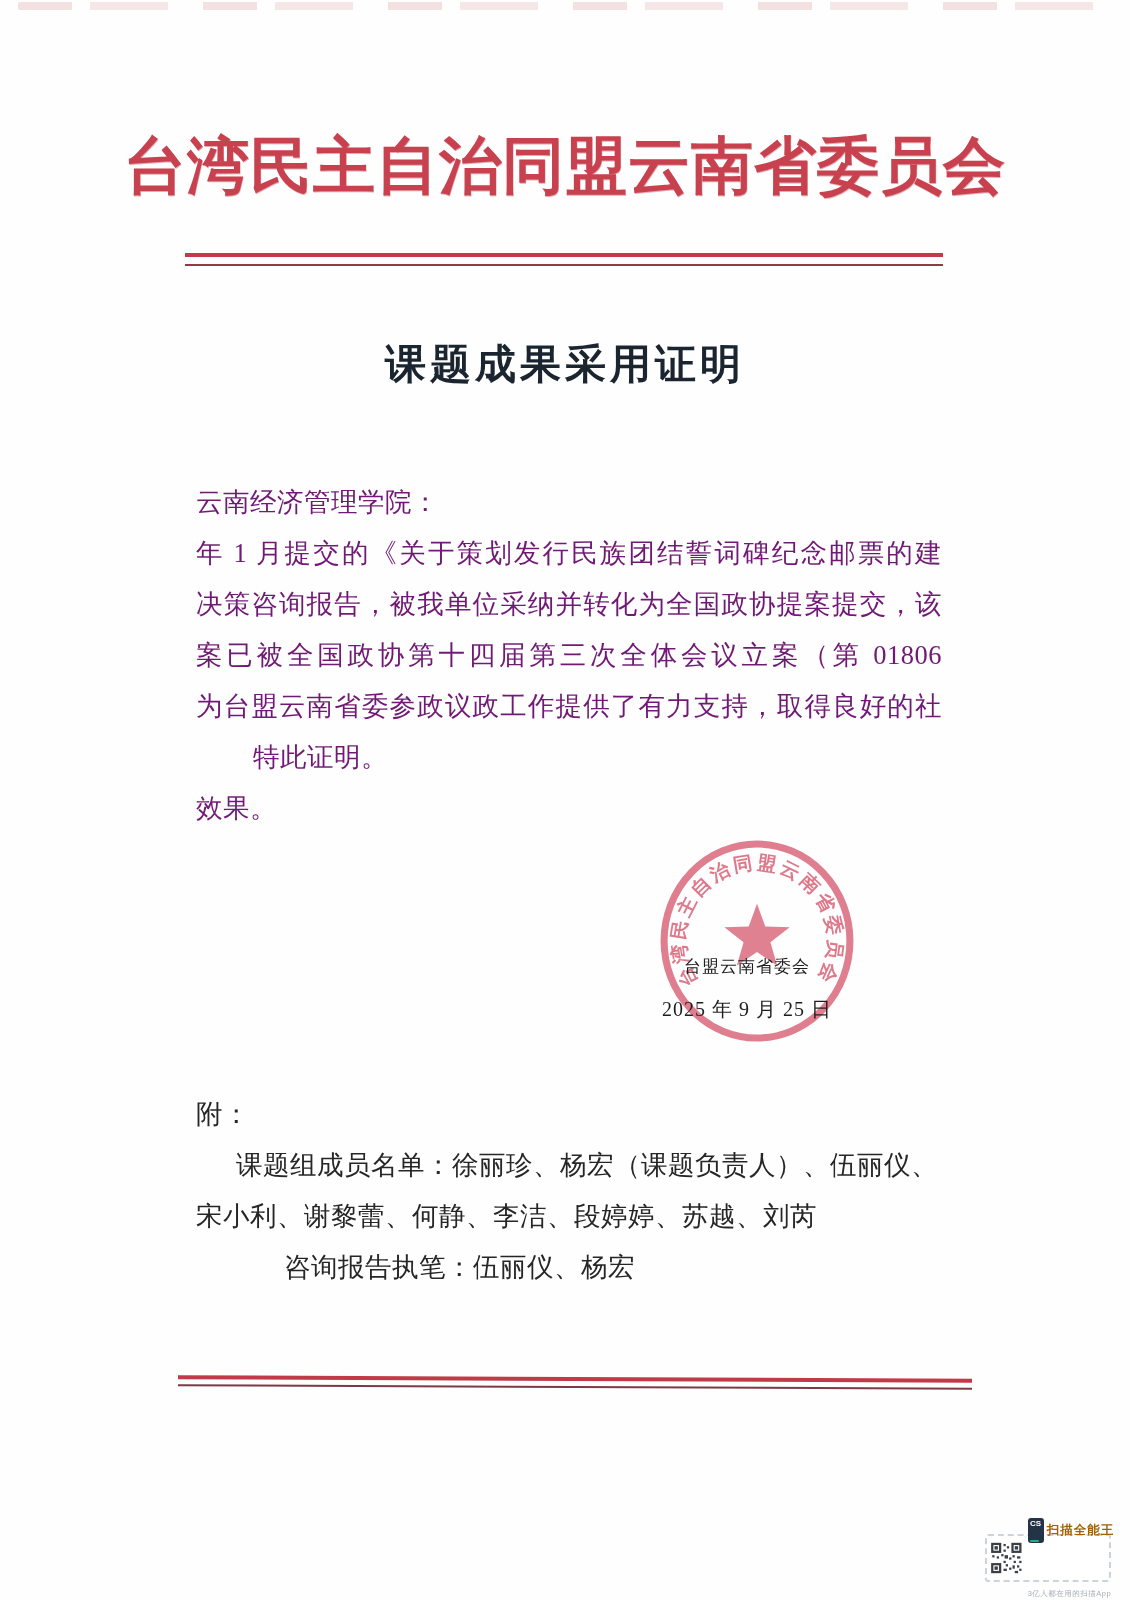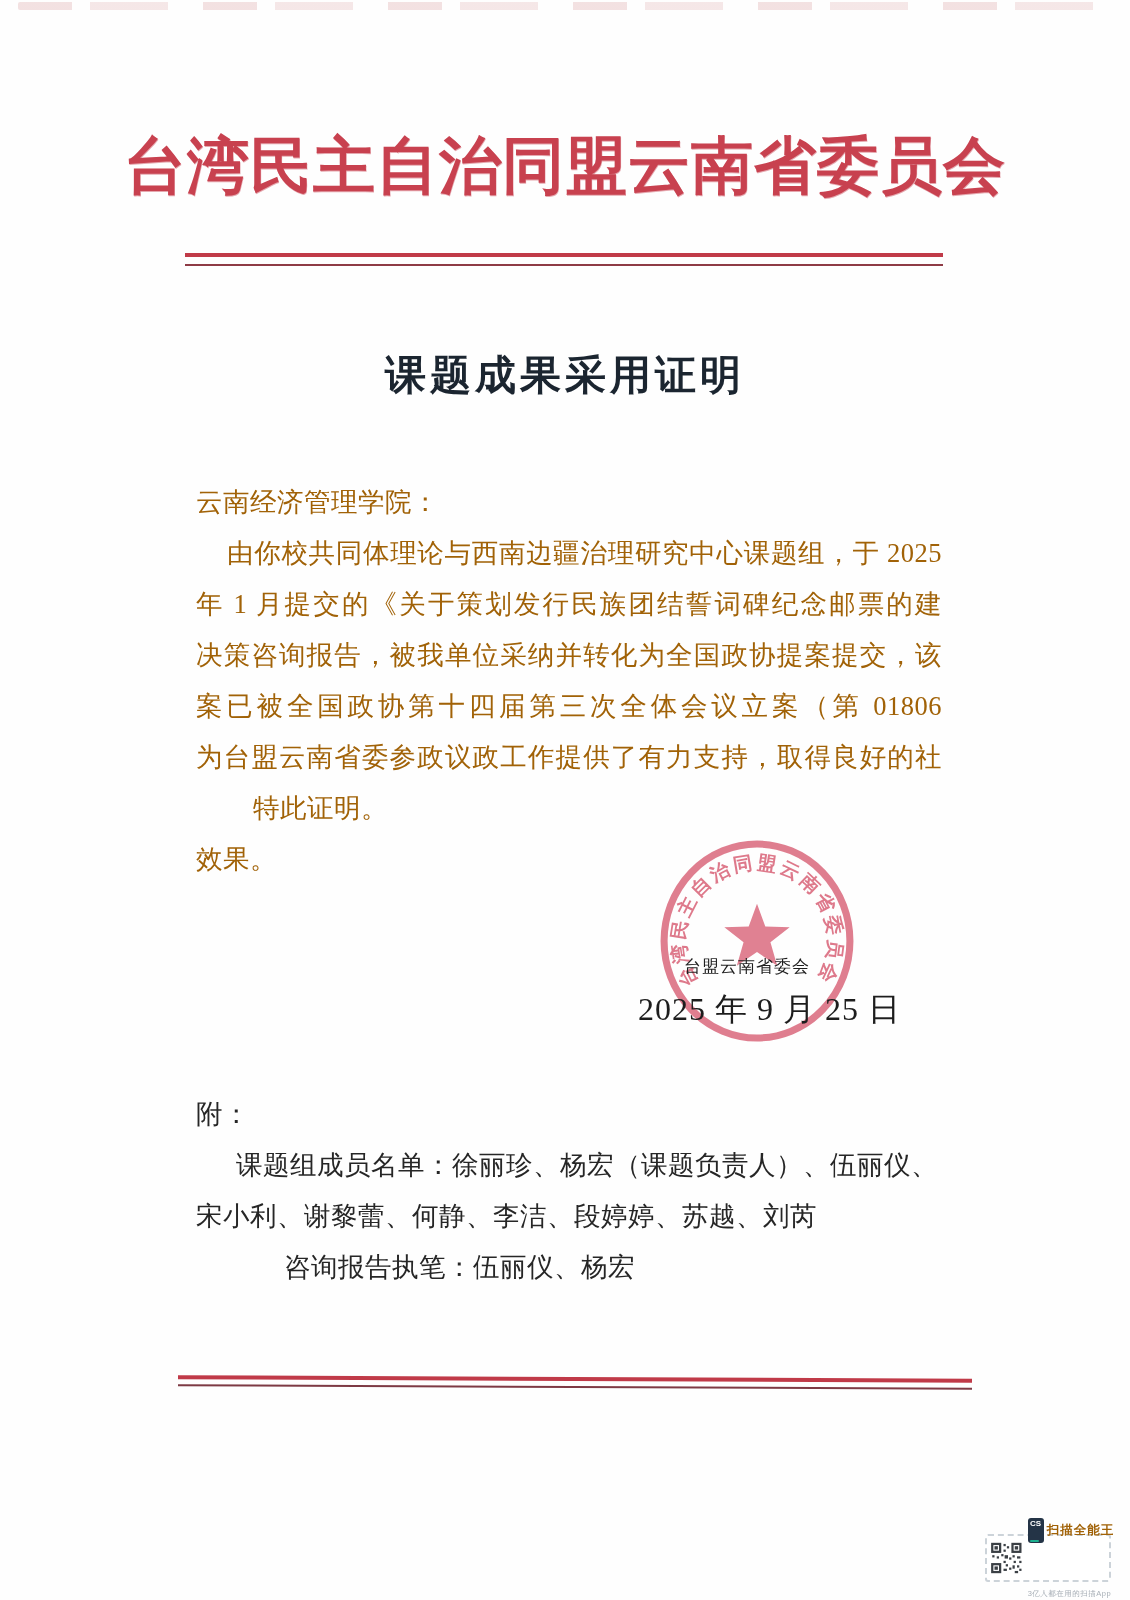--- a/index.html
+++ b/index.html
@@ -32,49 +32,49 @@
     text-shadow:0.6px 0.6px 0 rgba(200,65,79,0.45);
     white-space:nowrap;
   }
   .rule{position:absolute;left:185px;width:758px;}
   .rule-top-thick{top:253px;height:4px;background:#c03a48;}
   .rule-top-thin{top:264px;height:2px;background:#8e3b45;}
   .rule-bottom-thick{top:1377px;left:178px;width:794px;height:4px;background:#c03a48;transform:rotate(0.25deg);}
   .rule-bottom-thin{top:1386px;left:178px;width:794px;height:2px;background:#7d3a44;transform:rotate(0.25deg);}
 
   .doc-title{
-    position:absolute;top:348px;left:0;width:100%;
+    position:absolute;top:337px;left:0;width:100%;
     text-align:center;
     font-size:41px;font-weight:bold;
     letter-spacing:4px;
     color:#1b2530;
   }
 
   .body-block{
     position:absolute;left:196px;top:477px;width:746px;
-    font-size:26.5px;color:#a16207;
+    font-size:26.5px;color:#701a75;
     letter-spacing:0.5px;
   }
   .body-block .line{height:51px;line-height:51px;white-space:nowrap;}
   .body-block .line.just{
     white-space:normal;
     text-align:justify;
     text-align-last:justify;
     height:51px;line-height:51px;overflow:hidden;
   }
   .indent2{text-indent:31px;}
   .indent-close{padding-left:57px;}
 
   .seal{position:absolute;left:656px;top:840px;width:202px;height:202px;z-index:1;opacity:.92;}
   .sig-block{
     position:absolute;left:638px;top:951px;width:218px;z-index:2;
     text-align:center;color:#1d1d1d;
   }
   .sig-name{font-size:17px;letter-spacing:1px;line-height:32px;white-space:nowrap;}
-  .sig-date{font-size:32px;letter-spacing:1px;line-height:30px;margin-top:11px;white-space:nowrap;}
+  .sig-date{font-size:20px;letter-spacing:1px;line-height:30px;margin-top:11px;white-space:nowrap;}
 
   .attach-block{
     position:absolute;left:196px;top:1089px;width:746px;
     font-size:26.5px;color:#262626;letter-spacing:0.5px;
   }
   .attach-block .line{height:51px;line-height:51px;white-space:nowrap;}
   .bold{font-weight:normal;}
   .ind40{padding-left:40px;}
   .ind88{padding-left:88px;}
 
@@ -116,21 +116,20 @@
 
   <div class="letterhead">台湾民主自治同盟云南省委员会</div>
 
   <div class="rule rule-top-thick"></div>
   <div class="rule rule-top-thin"></div>
 
   <div class="doc-title">课题成果采用证明</div>
 
   <div class="body-block">
     <div class="line">云南经济管理学院：</div>
-    <div class="line just indent2">由你校共同体理论与西南边疆治理研究中心课题组，于 2025</div>
     <div class="line just">年 1 月提交的《关于策划发行民族团结誓词碑纪念邮票的建议》</div>
     <div class="line just">决策咨询报告，被我单位采纳并转化为全国政协提案提交，该提</div>
     <div class="line just">案已被全国政协第十四届第三次全体会议立案（第 01806 号）。</div>
     <div class="line just">为台盟云南省委参政议政工作提供了有力支持，取得良好的社会</div>
     <div class="line indent-close">特此证明。</div>
     <div class="line">效果。</div>
   </div>
 
   <svg class="seal" viewBox="0 0 200 200">
     <ellipse cx="100" cy="100" rx="92" ry="96" fill="none" stroke="#d5546b" stroke-width="7" opacity="0.82"></ellipse>

